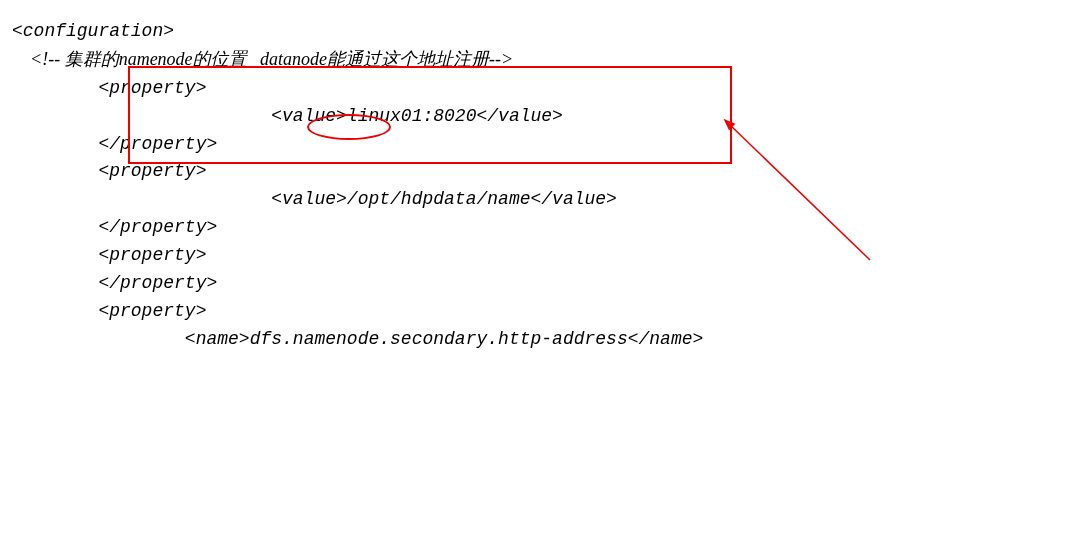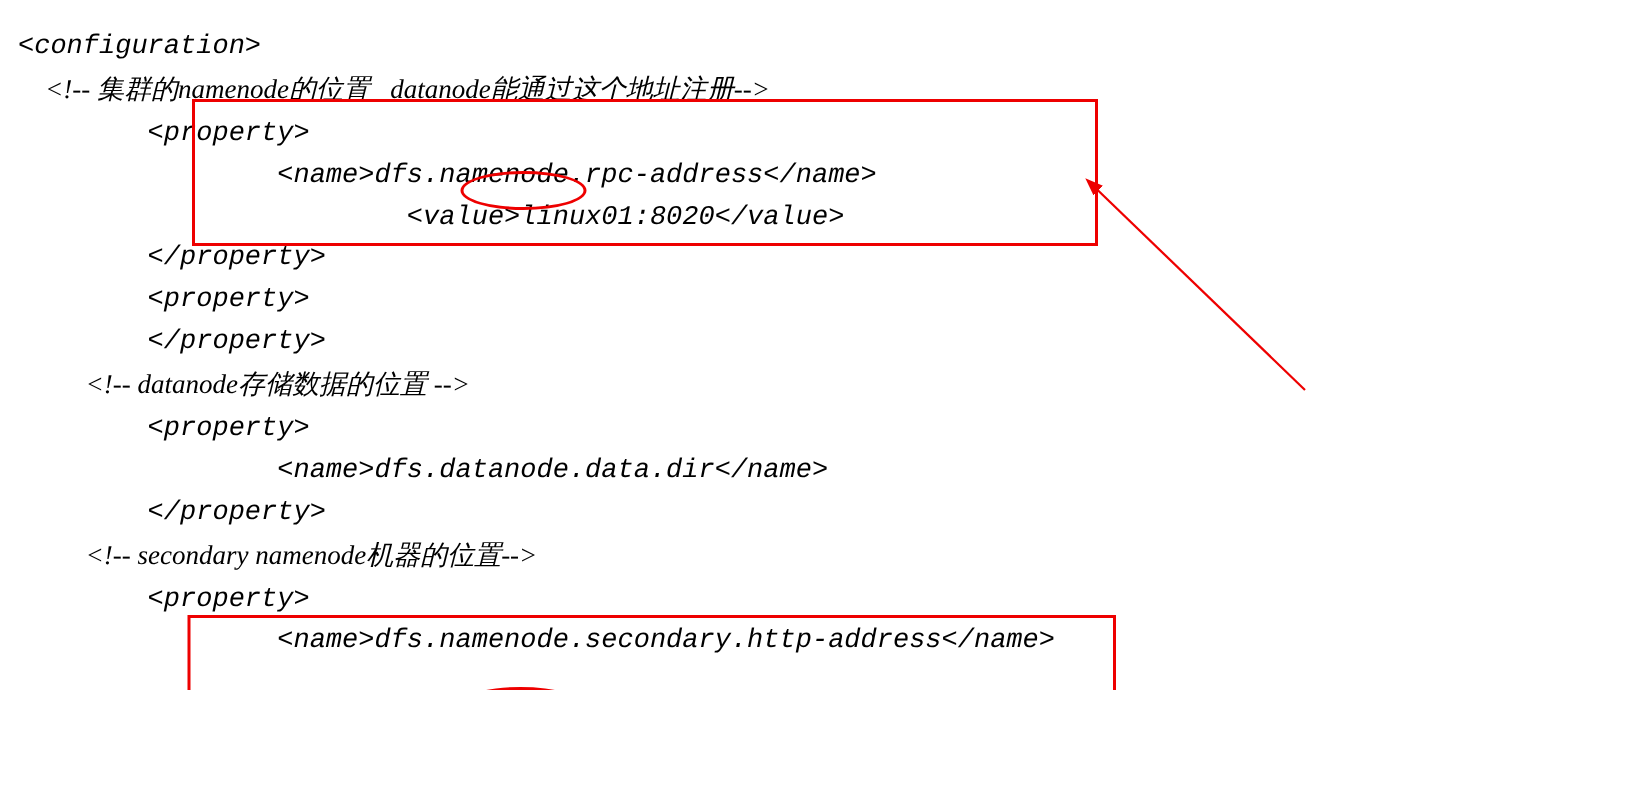--- a/index.html
+++ b/index.html
@@ -66,30 +66,27 @@
       pointer-events: none;
     }
   </style>
 </head>
 <body>
 
 <div>
 <span class="line">&lt;configuration&gt;
 </span><span class="line cjk">    &lt;!-- 集群的namenode的位置   datanode能通过这个地址注册--&gt;
 </span><span class="line">        &lt;property&gt;
-</span><span class="line">                &lt;name&gt;dfs.namenode.rpc-address&lt;/name&gt;
 </span><span class="line">                        &lt;value&gt;linux01:8020&lt;/value&gt;
 </span><span class="line">        &lt;/property&gt;
 </span><span class="line">        &lt;property&gt;
+</span><span class="line">                        &lt;value&gt;/opt/hdpdata/name&lt;/value&gt;
 </span><span class="line">        &lt;/property&gt;
-</span><span class="line cjk">          &lt;!-- datanode存储数据的位置 --&gt;
 </span><span class="line">        &lt;property&gt;
-</span><span class="line">                &lt;name&gt;dfs.datanode.data.dir&lt;/name&gt;
 </span><span class="line">        &lt;/property&gt;
-</span><span class="line cjk">          &lt;!-- secondary namenode机器的位置--&gt;
 </span><span class="line">        &lt;property&gt;
 </span><span class="line">                &lt;name&gt;dfs.namenode.secondary.http-address&lt;/name&gt;
 </span>
 </div>
 
 <div class="box1"></div>
 <div class="box2"></div>
 <div class="circle1"></div>
 <div class="circle2"></div>
 

